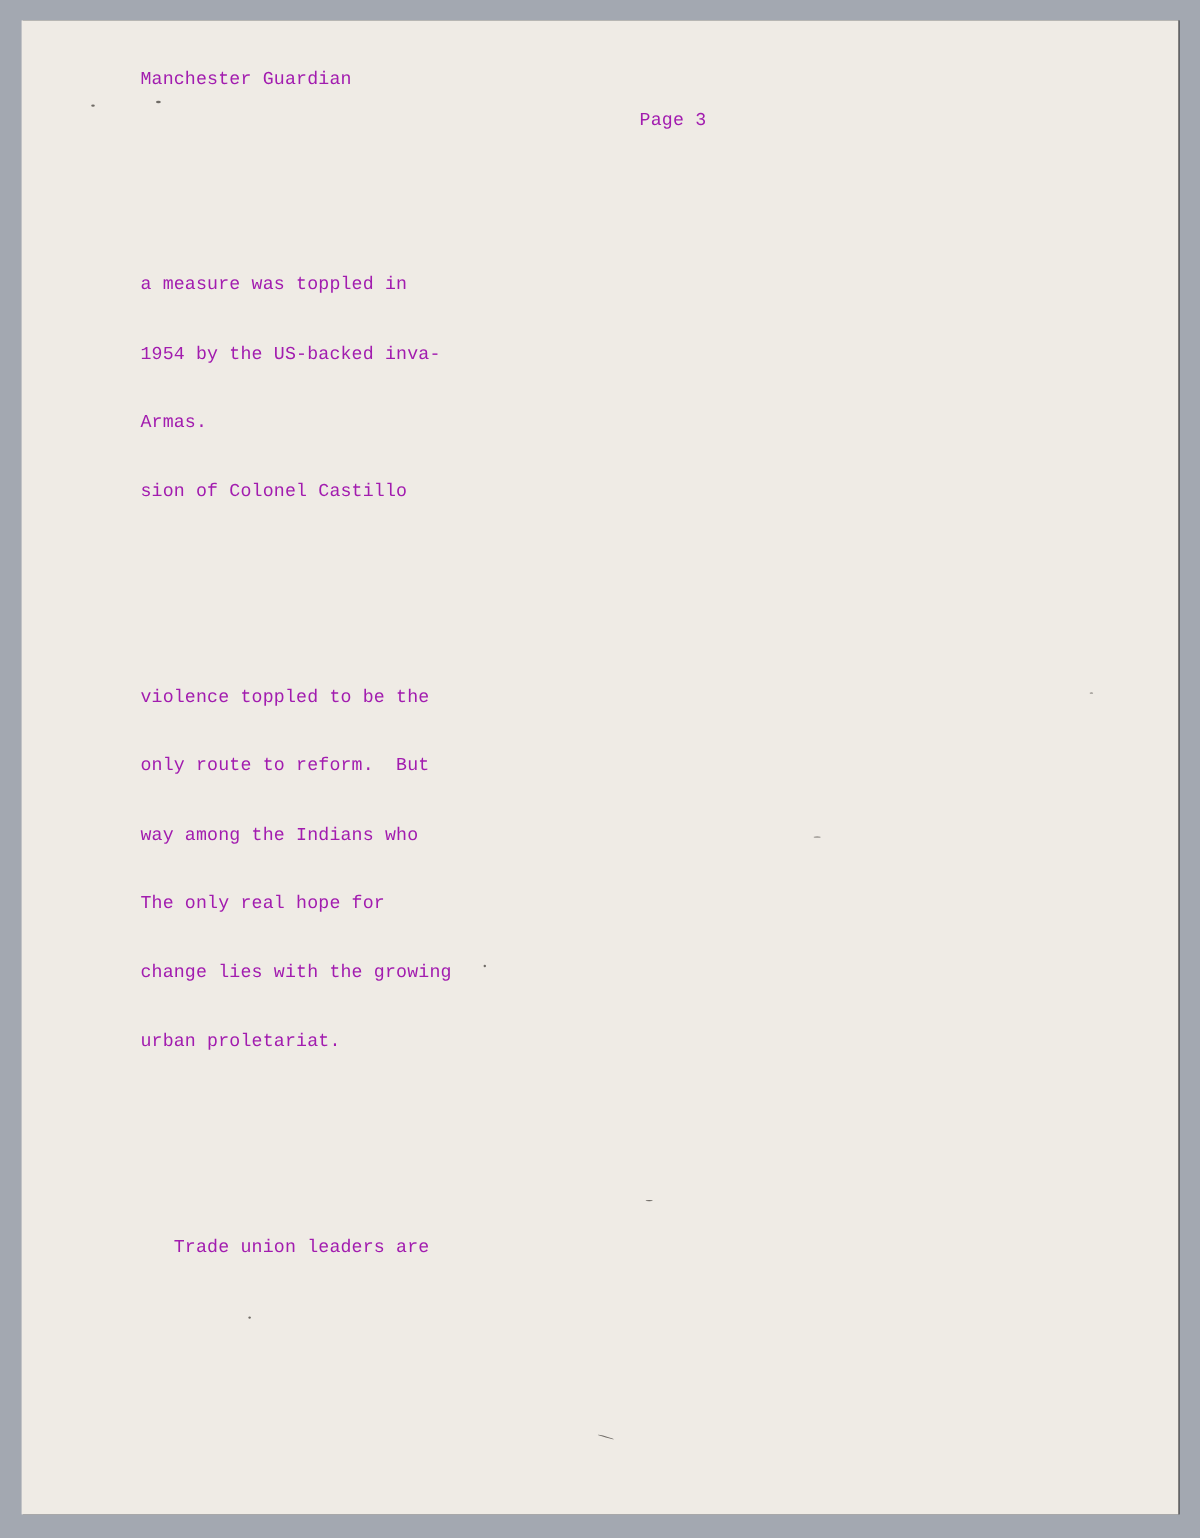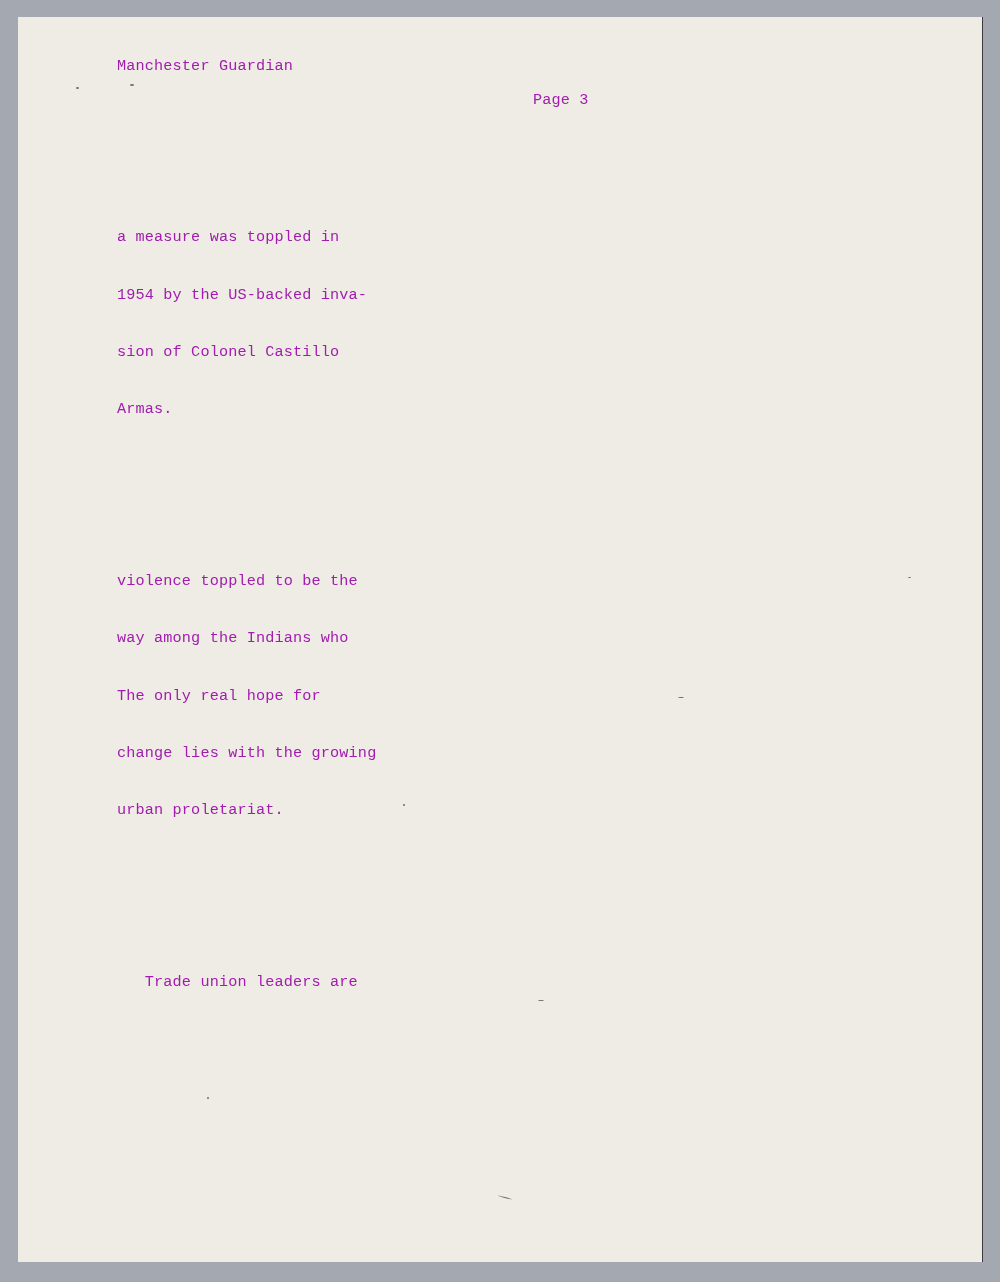--- a/index.html
+++ b/index.html
@@ -67,26 +67,27 @@
 <div class="paper">
 
   <div class="typed header-left">Manchester Guardian</div>
   <div class="typed header-right">Page 3</div>
 
   <div class="typed column">
 
     <div class="para">
       <span class="line">a measure was toppled in</span>
       <span class="line">1954 by the US-backed inva-</span>
+      <span class="line">Armas.</span>
       <span class="line">sion of Colonel Castillo</span>
-      <span class="line">Armas.</span>
     </div>
 
     <div class="para">
       <span class="line">violence toppled to be the</span>
+      <span class="line">only route to reform.  But</span>
       <span class="line">way among the Indians who</span>
       <span class="line">The only real hope for</span>
       <span class="line">change lies with the growing</span>
       <span class="line">urban proletariat.</span>
     </div>
 
     <div class="para gap-big">
       <span class="line">   Trade union leaders are</span>
       
       

